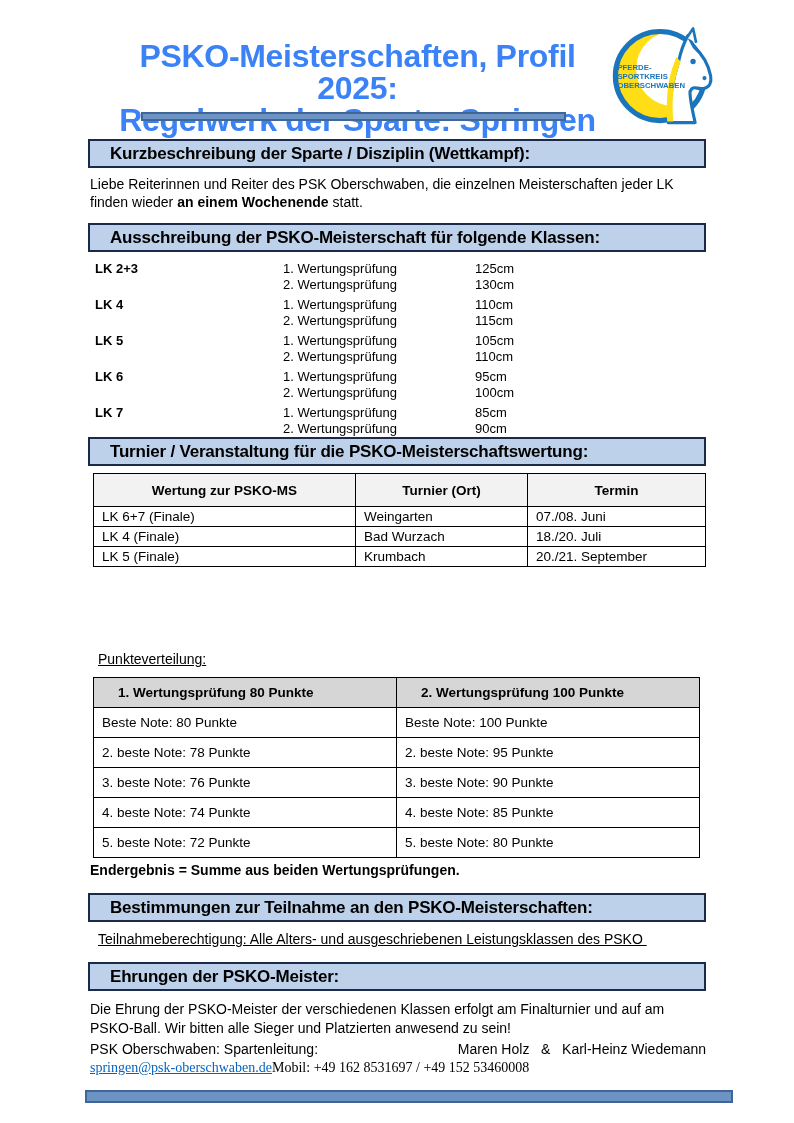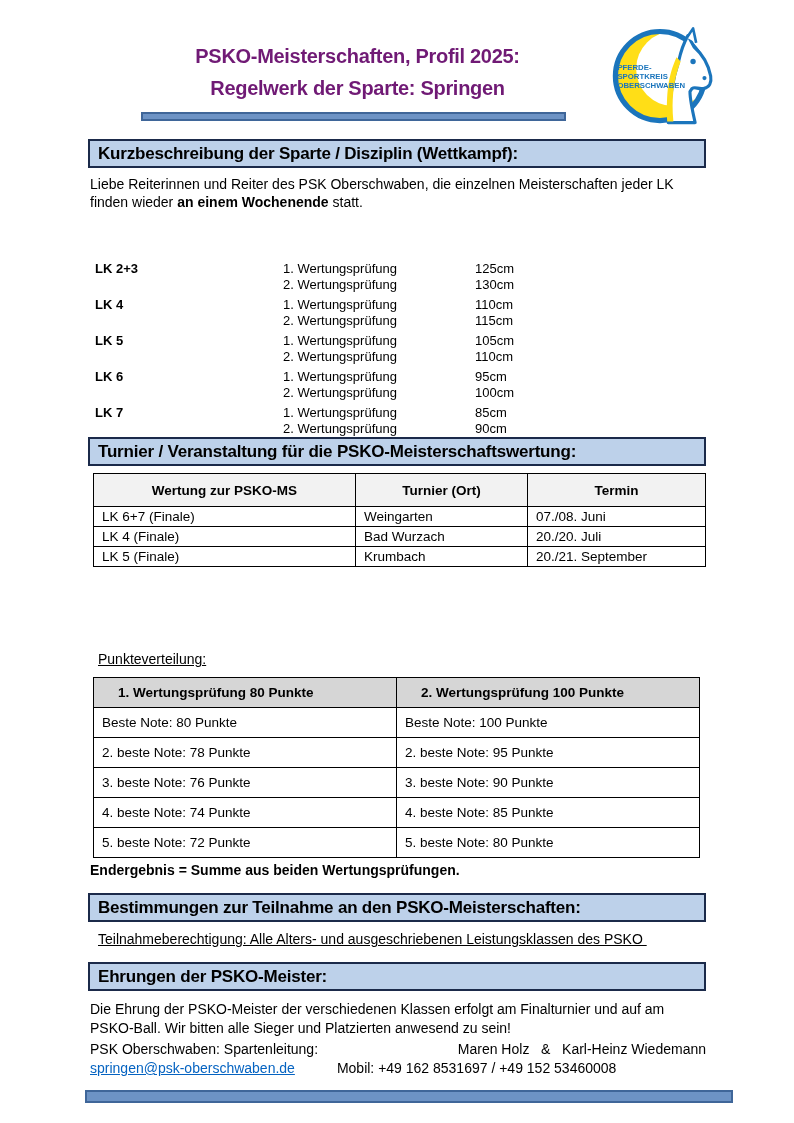--- a/index.html
+++ b/index.html
@@ -6,34 +6,34 @@
   html,body { background:#888; }
   .page {
     position:relative; width:794px; height:1123px; margin:0 auto;
     background:#ffffff; overflow:hidden;
     font-family:"Liberation Sans","DejaVu Sans",sans-serif; color:#000;
   }
   .abs { position:absolute; }
 
   
   .doc-title { left:100px; top:40px; width:515px; text-align:center;
-    font-size:20px; font-weight:bold; line-height:32px; color:#701a75; letter-spacing:-0.3px; }
+    font-size:32px; font-weight:bold; line-height:32px; color:#3b82f6; letter-spacing:-0.3px; }
 
   
   .bluebar { background:#6D93C5; border:2px solid #3F6699; }
   .bar-top { left:141px; top:112px; width:425px; height:9px; }
   .bar-bottom { left:85px; top:1090px; width:648px; height:13px; }
 
   
   .logo { left:604px; top:26px; width:116px; height:100px; }
 
   
   .sec-head { left:88px; width:618px; height:29px;
     background:#BDD1EA; border:2px solid #1B2A4A;
-    display:flex; align-items:center; padding-left:8px;
+    display:flex; align-items:center; padding-left:20px;
     font-size:17px; font-weight:bold; letter-spacing:-0.2px; }
 
   .body-text { font-size:14px; line-height:18px; white-space:pre-wrap; }
 
   
   .klassen { left:95px; top:261px; width:611px; font-size:13px; }
   .class-block { display:grid; grid-template-columns:188px 1fr; margin-bottom:5px; }
   .cb-label { font-weight:bold; line-height:15.5px; }
   .cb-row { display:grid; grid-template-columns:192px 1fr; line-height:15.5px; }
 
@@ -47,21 +47,21 @@
   .t2 { left:93px; top:677px; }
   .t2 th { background:#D6D6D6; font-weight:bold; height:30px; padding-left:8px; }
   .t2 td { height:30px; }
   .t2 .c0, .t2 .c1 { width:303px;padding-left:24px; }
 
   .underline { text-decoration:underline;margin-left:8px; }
   .bold { font-weight:bold; }
 
   .contact-row1 { left:90px; top:1041px; width:616px; display:flex; justify-content:space-between;
     font-size:14px; white-space:pre-wrap; }
-  .contact-row2 { left:90px; top:1060px; width:616px; display:flex; gap:42px; font-size:14px; }
+  .contact-row2 { left:90px; top:1060px; width:616px; display:flex; font-size:14px;font-family:Liberation Serif, serif; }
   a.mail { color:#0563C1; text-decoration:underline; }
 
   .logo-text { font-size:7.5px; font-weight:bold; fill:#1B75BC; font-family:"Liberation Sans",sans-serif; }
 </style>
 </head>
 <body>
 
 <div class="page">
 
   <div class="abs doc-title">
@@ -86,20 +86,23 @@
       <text x="13" y="60" class="logo-text">OBERSCHWABEN</text>
     </svg>
   </div>
 
   <div class="abs sec-head" style="top:139px;">
     <span>Kurzbeschreibung der Sparte / Disziplin (Wettkampf):</span>
   </div>
 
   <p class="abs body-text" style="left:90px; top:175px; width:616px;"><span>Liebe Reiterinnen und Reiter des PSK Oberschwaben, die einzelnen Meisterschaften jeder LK finden wieder </span><span class="bold">an einem Wochenende</span><span> statt.</span></p>
 
+  <div class="abs sec-head" style="top:223px;">
+    <span>Ausschreibung der PSKO-Meisterschaft für folgende Klassen:</span>
+  </div>
 
   <div class="abs klassen">
 
     <div class="class-block">
       <div class="cb-label">LK 2+3</div>
       <div>
         <div class="cb-row">
             <span>1. Wertungsprüfung</span>
             <span>125cm</span>
           </div>
@@ -180,21 +183,21 @@
       <th class="c2">Termin</th>
     </tr>
     <tr>
       <td>LK 6+7 (Finale)</td>
       <td>Weingarten</td>
       <td>07./08. Juni</td>
     </tr>
     <tr>
       <td>LK 4 (Finale)</td>
       <td>Bad Wurzach</td>
-      <td>20./20. Juli</td>
+      <td>18./20. Juli</td>
     </tr>
     <tr>
       <td>LK 5 (Finale)</td>
       <td>Krumbach</td>
       <td>20./21. September</td>
     </tr>
   </tbody>
     </table>
 
   <div class="abs body-text underline" style="left:90px; top:650px;">Punkteverteilung:</div>

